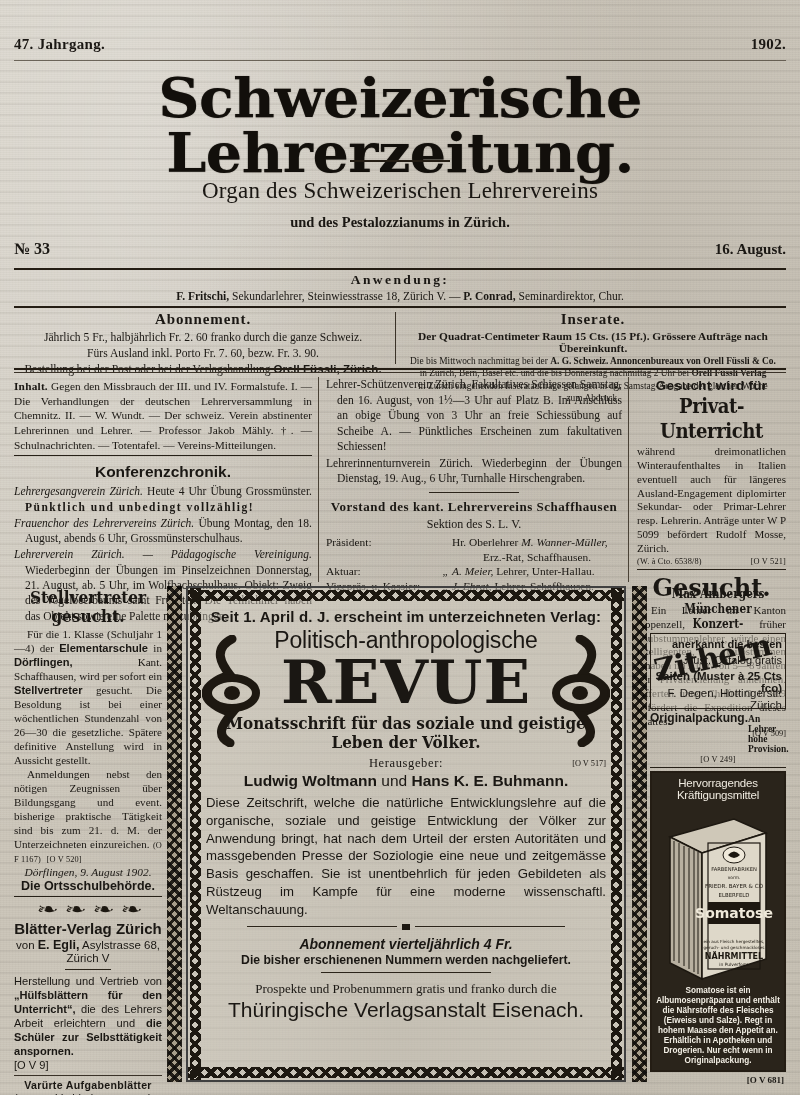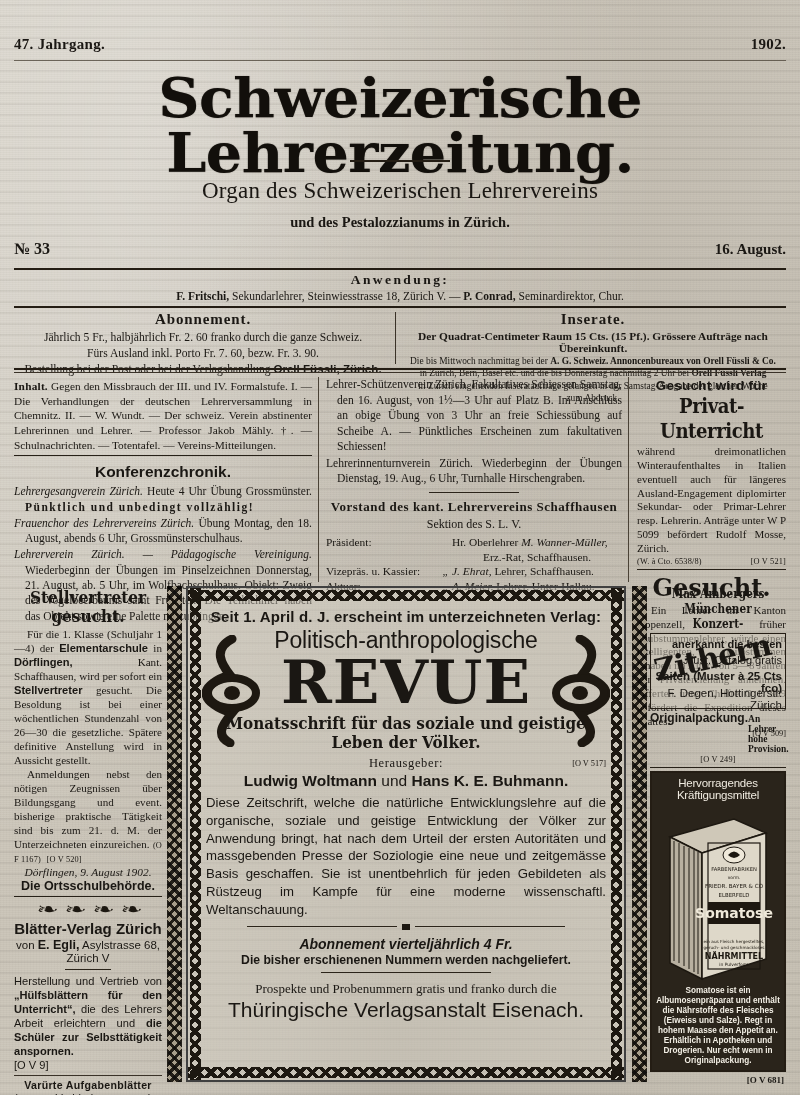--- a/index.html
+++ b/index.html
@@ -288,28 +288,28 @@
           <td class="l">Präsident:</td>
           <td class="q"></td>
           <td><span>Hr. Oberlehrer </span><span class="i">M. Wanner-Müller,</span></td>
         </tr>
         <tr>
           <td class="l"></td>
           <td class="q"></td>
           <td style="text-align:center"><span>Erz.-Rat, Schaffhausen.</span></td>
         </tr>
         <tr>
+          <td class="l">Aktuar:</td>
+          <td class="q">„</td>
+          <td><span class="i">A. Meier,</span><span> Lehrer, Unter-Hallau.</span></td>
+        </tr>
+        <tr>
           <td class="l">Vizepräs. u. Kassier:</td>
           <td class="q">„</td>
           <td><span class="i">J. Ehrat,</span><span> Lehrer, Schaffhausen.</span></td>
-        </tr>
-        <tr>
-          <td class="l">Aktuar:</td>
-          <td class="q">„</td>
-          <td><span class="i">A. Meier,</span><span> Lehrer, Unter-Hallau.</span></td>
         </tr>
       </tbody>
         </table>
       <div class="vline" style="right:0"></div>
     </div>
 
     <div class="col c3">
       <div class="ad-h-ss gesucht-fuer">Gesucht wird für</div>
       <div class="privat">Privat-Unterricht</div>
       <p class="t">während dreimonatlichen Winteraufenthaltes in Italien eventuell auch für längeres Ausland-Engagement diplomirter Sekundar- oder Primar-Lehrer resp. Lehrerin. Anträge unter W P 5099 befördert Rudolf Mosse, Zürich.</p>

